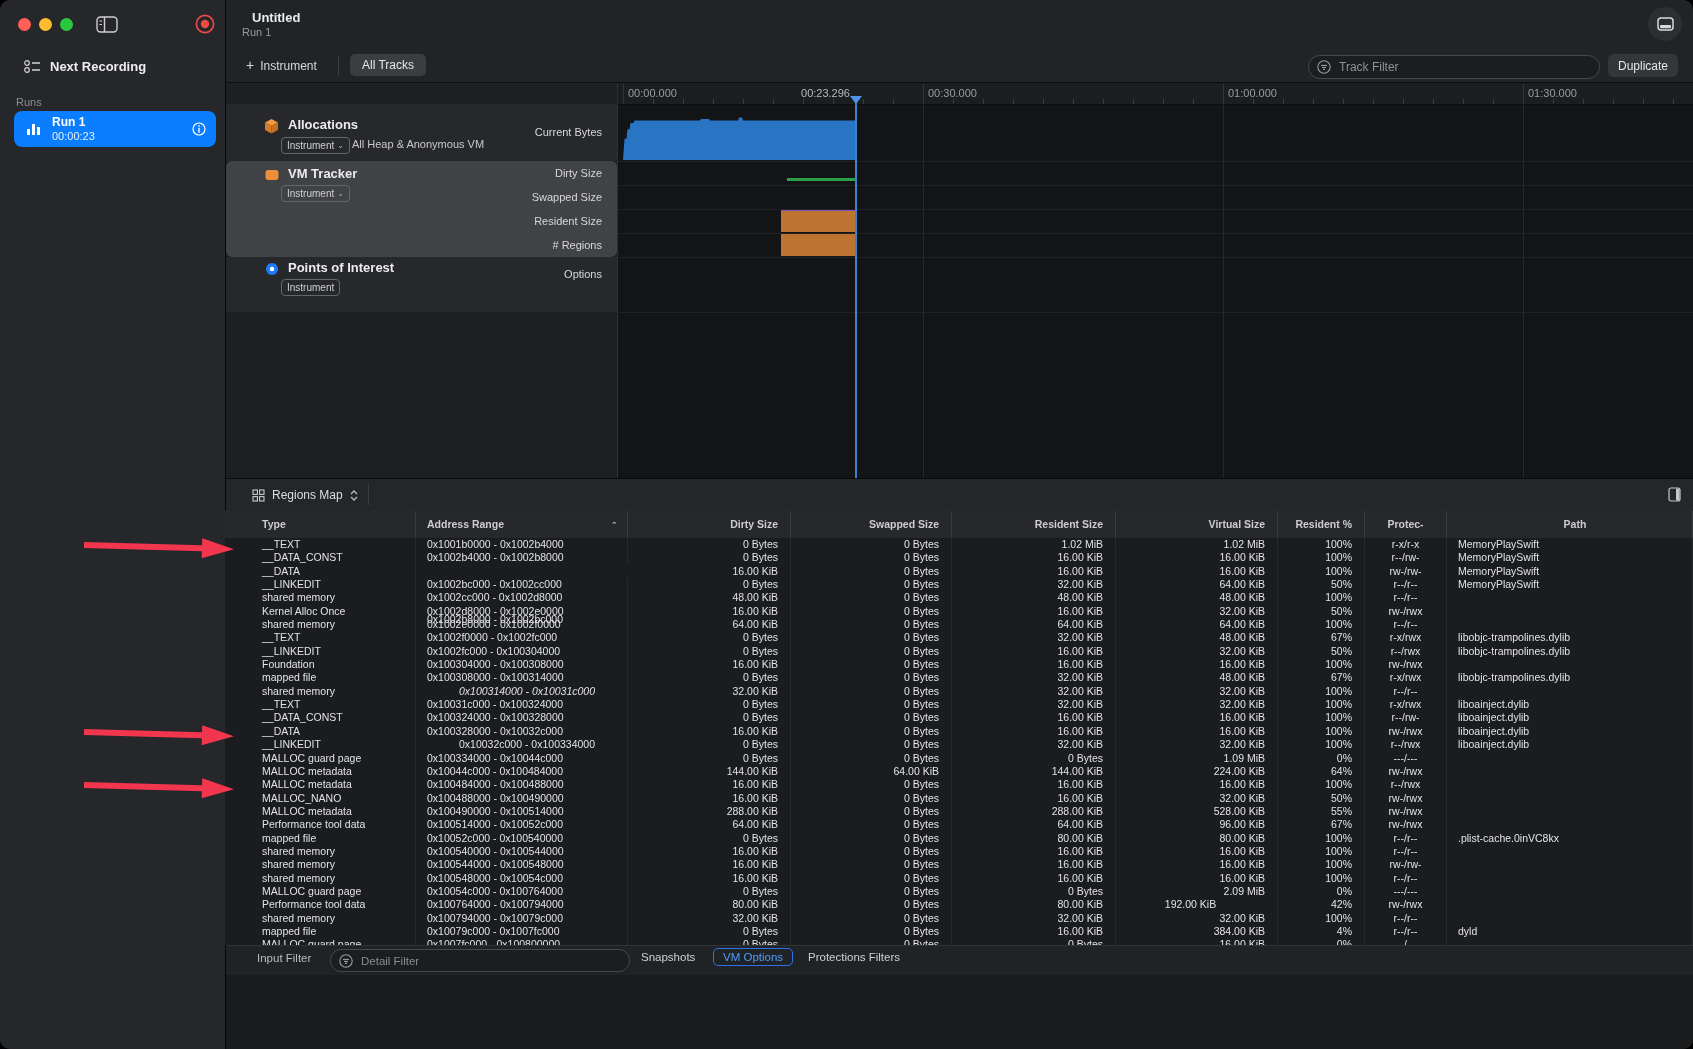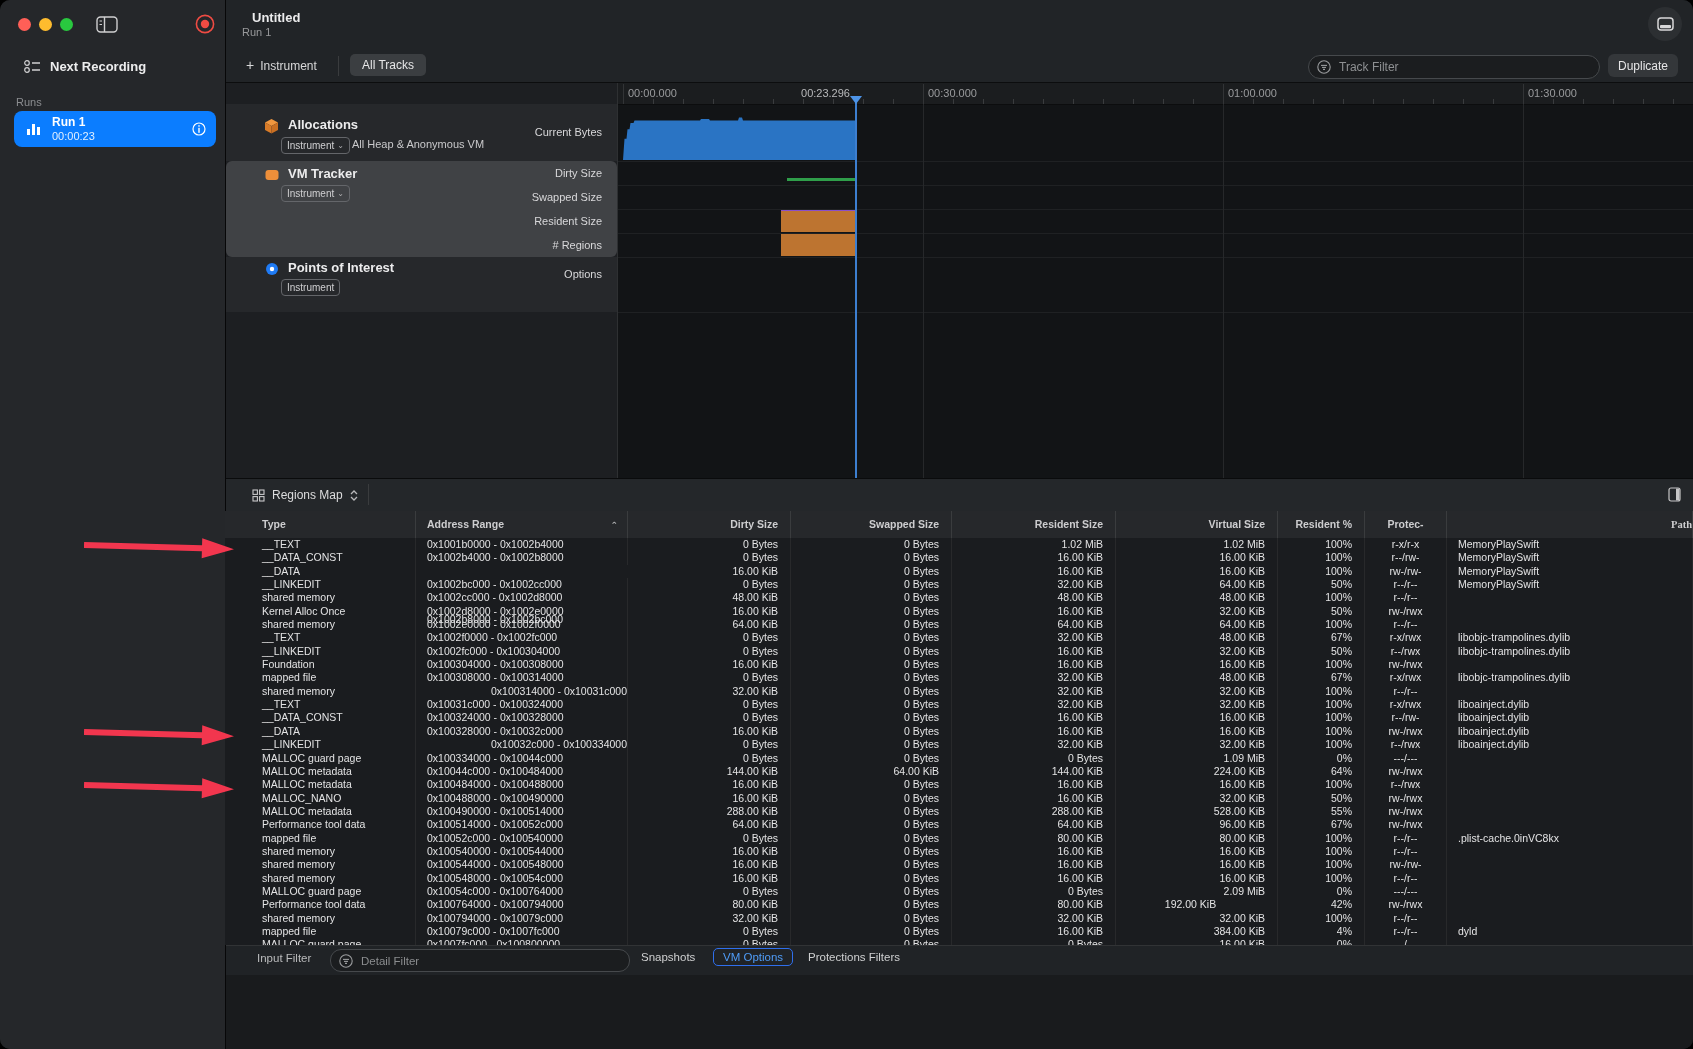--- a/index.html
+++ b/index.html
@@ -305,21 +305,21 @@
   </div>
   <div class="tbl-header" id="tbl-header">
       <div class="th" style="width: 191px; text-align: left; padding-left: 37px;">Type</div>
       <div class="th" style="width: 212px; text-align: left; padding-left: 11px;">Address Range<span class="sort">⌃</span></div>
       <div class="th" style="width: 163px; text-align: right; padding-right: 12px;">Dirty Size</div>
       <div class="th" style="width: 161px; text-align: right; padding-right: 12px;">Swapped Size</div>
       <div class="th" style="width: 164px; text-align: right; padding-right: 12px;">Resident Size</div>
       <div class="th" style="width: 162px; text-align: right; padding-right: 12px;">Virtual Size</div>
       <div class="th" style="width: 87px; text-align: right; padding-right: 12px;">Resident %</div>
       <div class="th" style="width: 82px; text-align: center;">Protec-</div>
-      <div class="th" style="width: 246px; text-align: right; padding-left: 11px; font-family: Liberation Serif, serif;">Path</div>
+      <div class="th" style="width: 246px; text-align: center; padding-left: 11px;">Path</div>
     </div>
   <div class="tbl-rows" id="tbl-rows">
       <div class="tr">
         <div class="td" style="width: 191px; text-align: left; padding-left: 37px;">__TEXT</div>
         <div class="td" style="width: 212px; text-align: left; padding-left: 11px;">0x1001b0000 - 0x1002b4000</div>
         <div class="td" style="width: 163px; text-align: right; padding-right: 12px;">0 Bytes</div>
         <div class="td" style="width: 161px; text-align: right; padding-right: 12px;">0 Bytes</div>
         <div class="td" style="width: 164px; text-align: right; padding-right: 12px;">1.02 MiB</div>
         <div class="td" style="width: 162px; text-align: right; padding-right: 12px;">1.02 MiB</div>
         <div class="td" style="width: 87px; text-align: right; padding-right: 12px;">100%</div>
@@ -431,21 +431,21 @@
         <div class="td" style="width: 163px; text-align: right; padding-right: 12px;">0 Bytes</div>
         <div class="td" style="width: 161px; text-align: right; padding-right: 12px;">0 Bytes</div>
         <div class="td" style="width: 164px; text-align: right; padding-right: 12px;">32.00 KiB</div>
         <div class="td" style="width: 162px; text-align: right; padding-right: 12px;">48.00 KiB</div>
         <div class="td" style="width: 87px; text-align: right; padding-right: 12px;">67%</div>
         <div class="td" style="width: 82px; text-align: center;">r-x/rwx</div>
         <div class="td" style="width: 246px; text-align: left; padding-left: 11px;">libobjc-trampolines.dylib</div>
       </div>
       <div class="tr">
         <div class="td" style="width: 191px; text-align: left; padding-left: 37px;">shared memory</div>
-        <div class="td" style="width: 212px; text-align: right; padding-left: 11px;">0x100314000 - 0x10031c000</div>
+        <div class="td" style="width: 212px; text-align: center; padding-left: 11px; font-style: italic;">0x100314000 - 0x10031c000</div>
         <div class="td" style="width: 163px; text-align: right; padding-right: 12px;">32.00 KiB</div>
         <div class="td" style="width: 161px; text-align: right; padding-right: 12px;">0 Bytes</div>
         <div class="td" style="width: 164px; text-align: right; padding-right: 12px;">32.00 KiB</div>
         <div class="td" style="width: 162px; text-align: right; padding-right: 12px;">32.00 KiB</div>
         <div class="td" style="width: 87px; text-align: right; padding-right: 12px;">100%</div>
         <div class="td" style="width: 82px; text-align: center;">r--/r--</div>
         <div class="td" style="width: 246px; text-align: left; padding-left: 11px;"></div>
       </div>
       <div class="tr">
         <div class="td" style="width: 191px; text-align: left; padding-left: 37px;">__TEXT</div>
@@ -475,21 +475,21 @@
         <div class="td" style="width: 163px; text-align: right; padding-right: 12px;">16.00 KiB</div>
         <div class="td" style="width: 161px; text-align: right; padding-right: 12px;">0 Bytes</div>
         <div class="td" style="width: 164px; text-align: right; padding-right: 12px;">16.00 KiB</div>
         <div class="td" style="width: 162px; text-align: right; padding-right: 12px;">16.00 KiB</div>
         <div class="td" style="width: 87px; text-align: right; padding-right: 12px;">100%</div>
         <div class="td" style="width: 82px; text-align: center;">rw-/rwx</div>
         <div class="td" style="width: 246px; text-align: left; padding-left: 11px;">liboainject.dylib</div>
       </div>
       <div class="tr">
         <div class="td" style="width: 191px; text-align: left; padding-left: 37px;">__LINKEDIT</div>
-        <div class="td" style="width: 212px; text-align: right; padding-left: 11px;">0x10032c000 - 0x100334000</div>
+        <div class="td" style="width: 212px; text-align: center; padding-left: 11px;">0x10032c000 - 0x100334000</div>
         <div class="td" style="width: 163px; text-align: right; padding-right: 12px;">0 Bytes</div>
         <div class="td" style="width: 161px; text-align: right; padding-right: 12px;">0 Bytes</div>
         <div class="td" style="width: 164px; text-align: right; padding-right: 12px;">32.00 KiB</div>
         <div class="td" style="width: 162px; text-align: right; padding-right: 12px;">32.00 KiB</div>
         <div class="td" style="width: 87px; text-align: right; padding-right: 12px;">100%</div>
         <div class="td" style="width: 82px; text-align: center;">r--/rwx</div>
         <div class="td" style="width: 246px; text-align: left; padding-left: 11px;">liboainject.dylib</div>
       </div>
       <div class="tr">
         <div class="td" style="width: 191px; text-align: left; padding-left: 37px;">MALLOC guard page</div>

